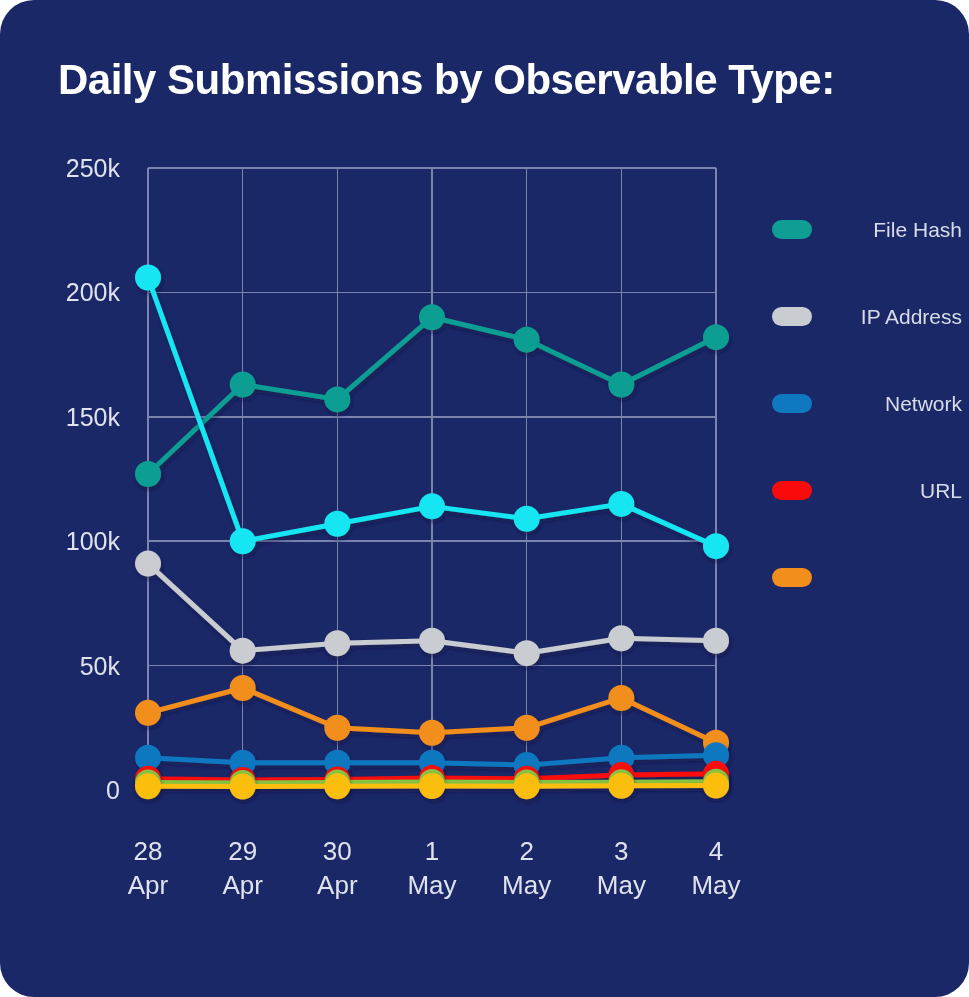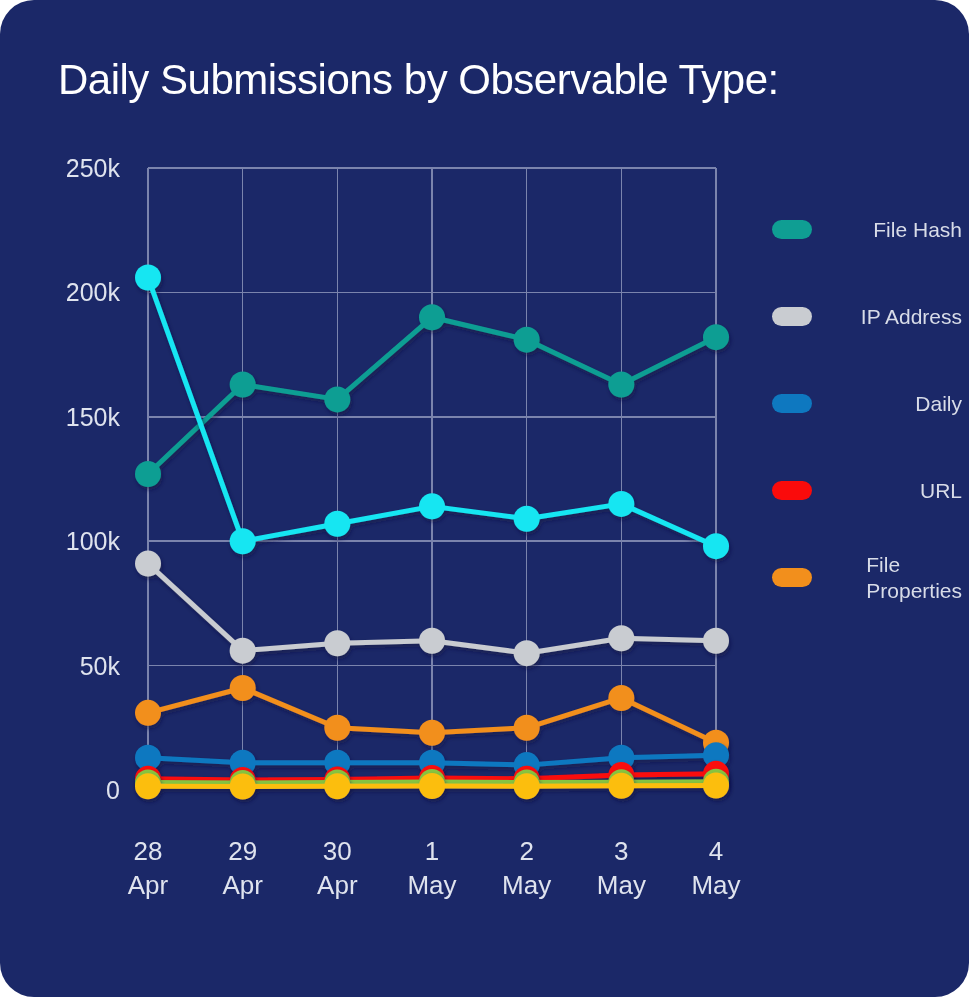--- a/index.html
+++ b/index.html
@@ -20,21 +20,21 @@
     height: 997px;
     background: #1b2868;
     border-radius: 34px;
     overflow: hidden;
   }
   #chart-title {
     position: absolute;
     left: 58px;
     top: 56px;
     font-size: 42px;
-    font-weight: normal;
+    font-weight: bold;
     color: #ffffff;
     letter-spacing: -0.5px;
     white-space: nowrap;
   }
   #plot-svg {
     position: absolute;
     left: 0;
     top: 0;
   }
   .y-tick-label {
@@ -215,26 +215,24 @@
       <div class="legend-item">
         <span class="legend-swatch" style="background: rgb(15, 158, 147);"></span>
         <span class="legend-label">File Hash</span>
       </div>
       <div class="legend-item">
         <span class="legend-swatch" style="background: rgb(201, 204, 209);"></span>
         <span class="legend-label">IP Address</span>
       </div>
       <div class="legend-item">
         <span class="legend-swatch" style="background: rgb(14, 120, 192);"></span>
-        <span class="legend-label">Daily</span>
+        <span class="legend-label">Network</span>
       </div>
       <div class="legend-item">
         <span class="legend-swatch" style="background: rgb(250, 11, 11);"></span>
         <span class="legend-label">URL</span>
       </div>
       <div class="legend-item">
         <span class="legend-swatch" style="background: rgb(242, 143, 28);"></span>
-        <span class="legend-label">File
-Properties</span>
       </div>
     </div>
 
 </div>
 
 </body></html>

